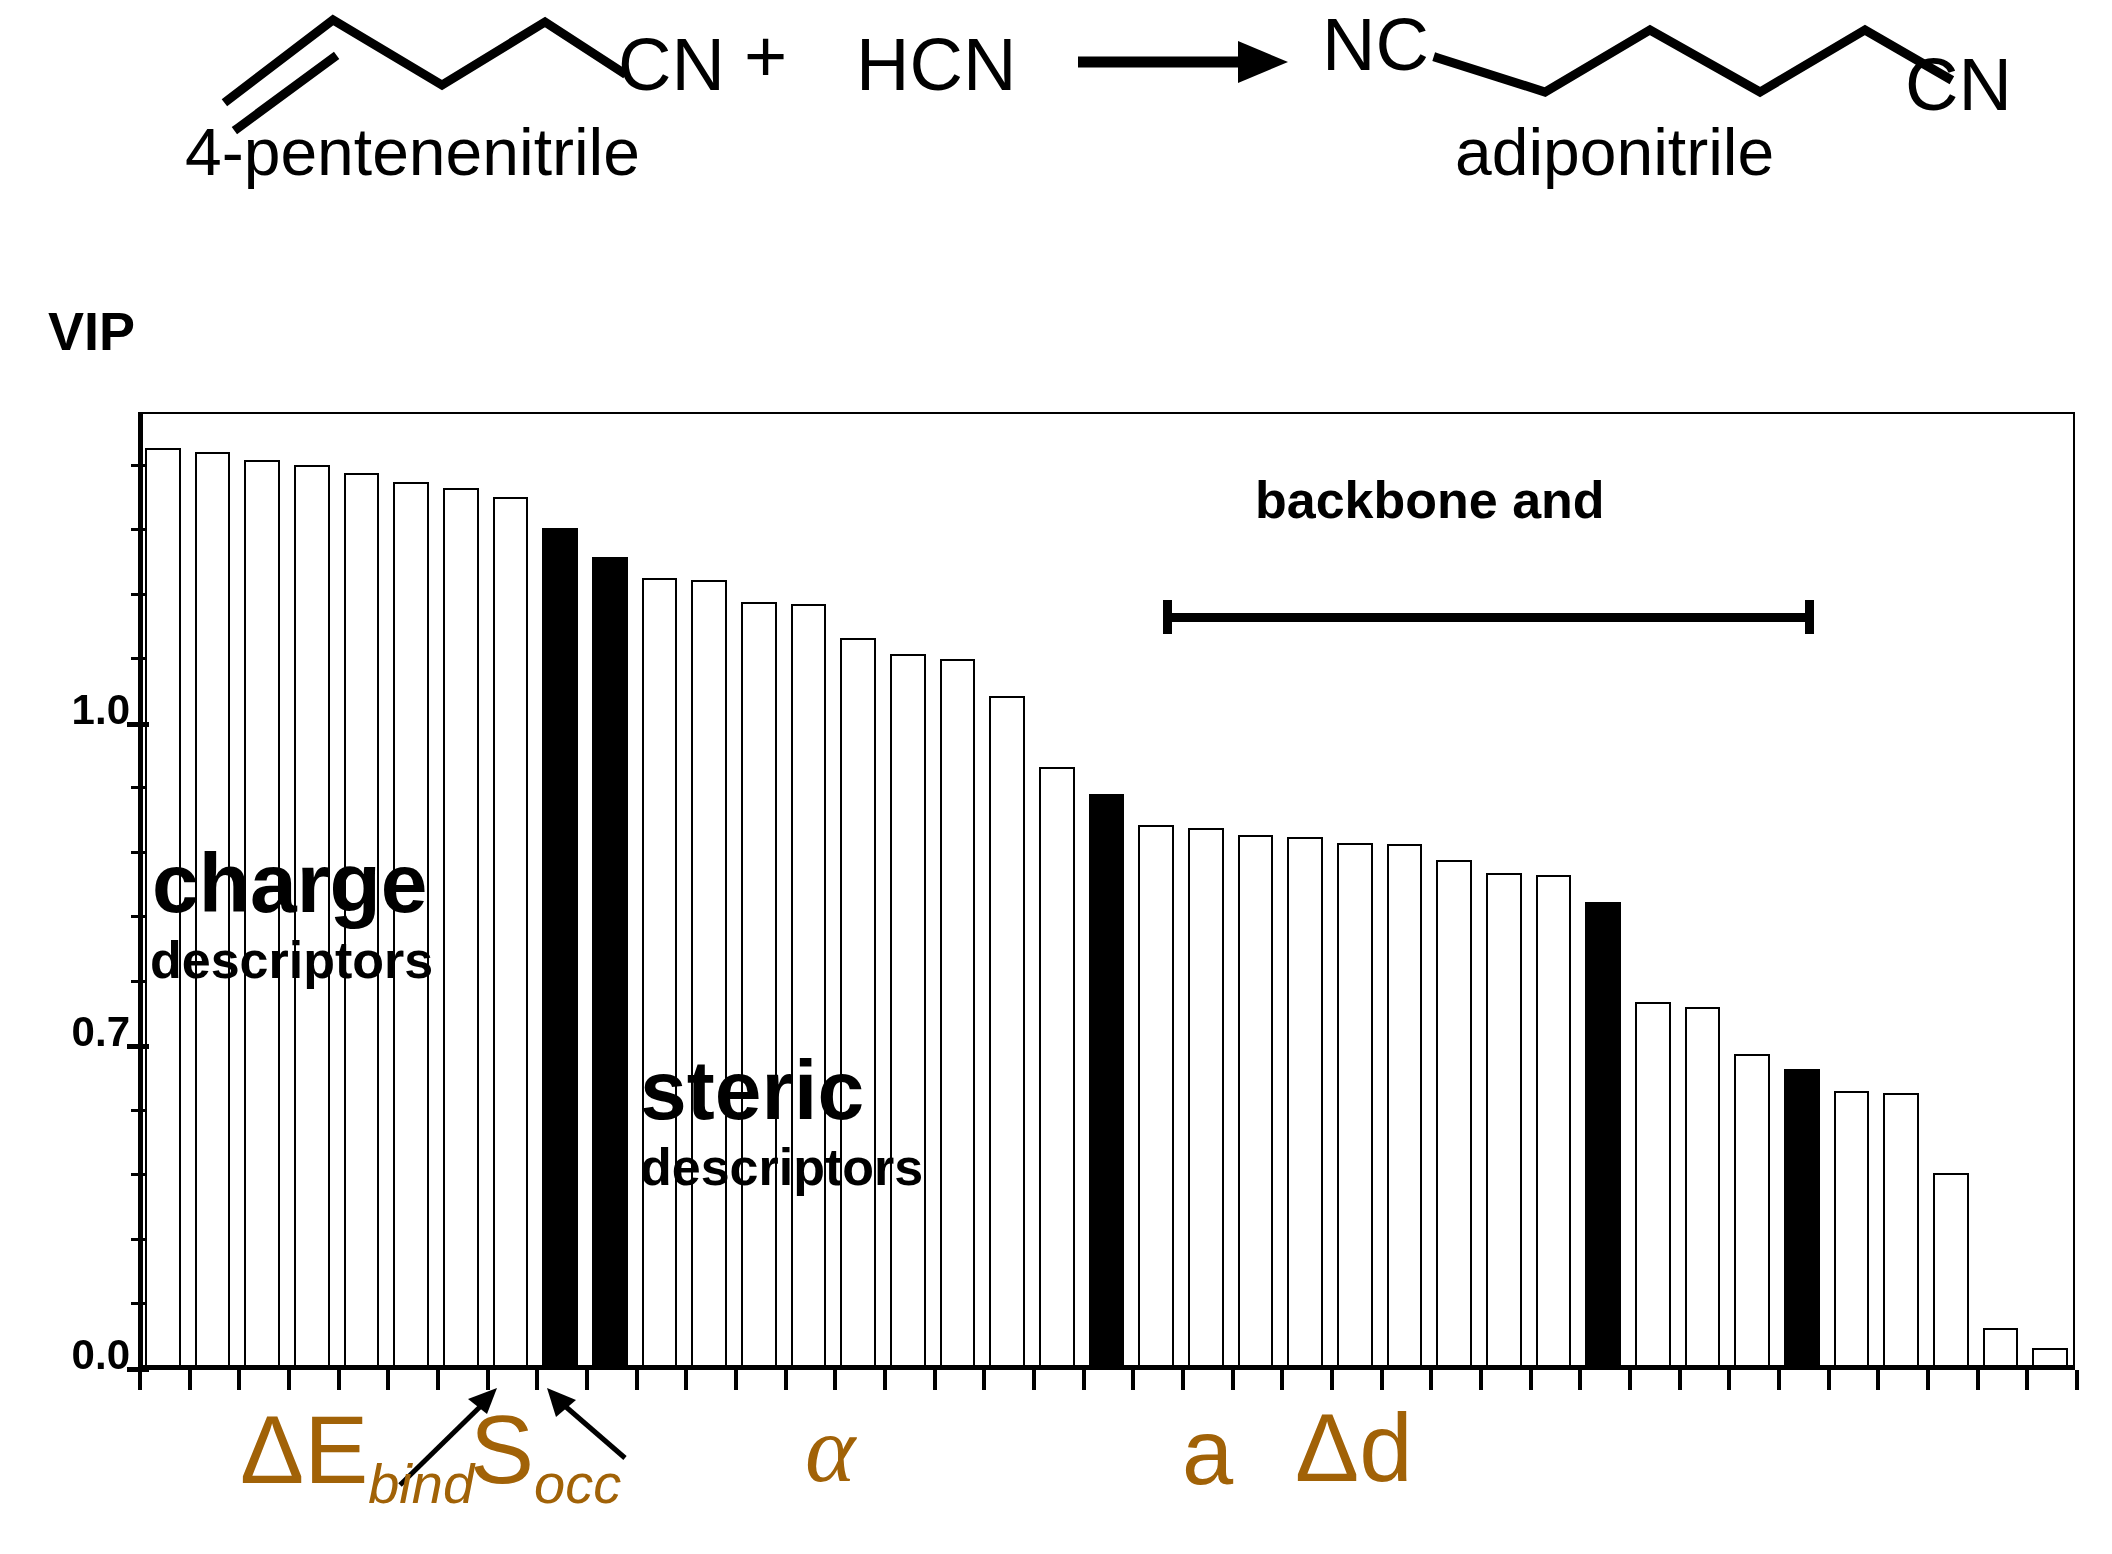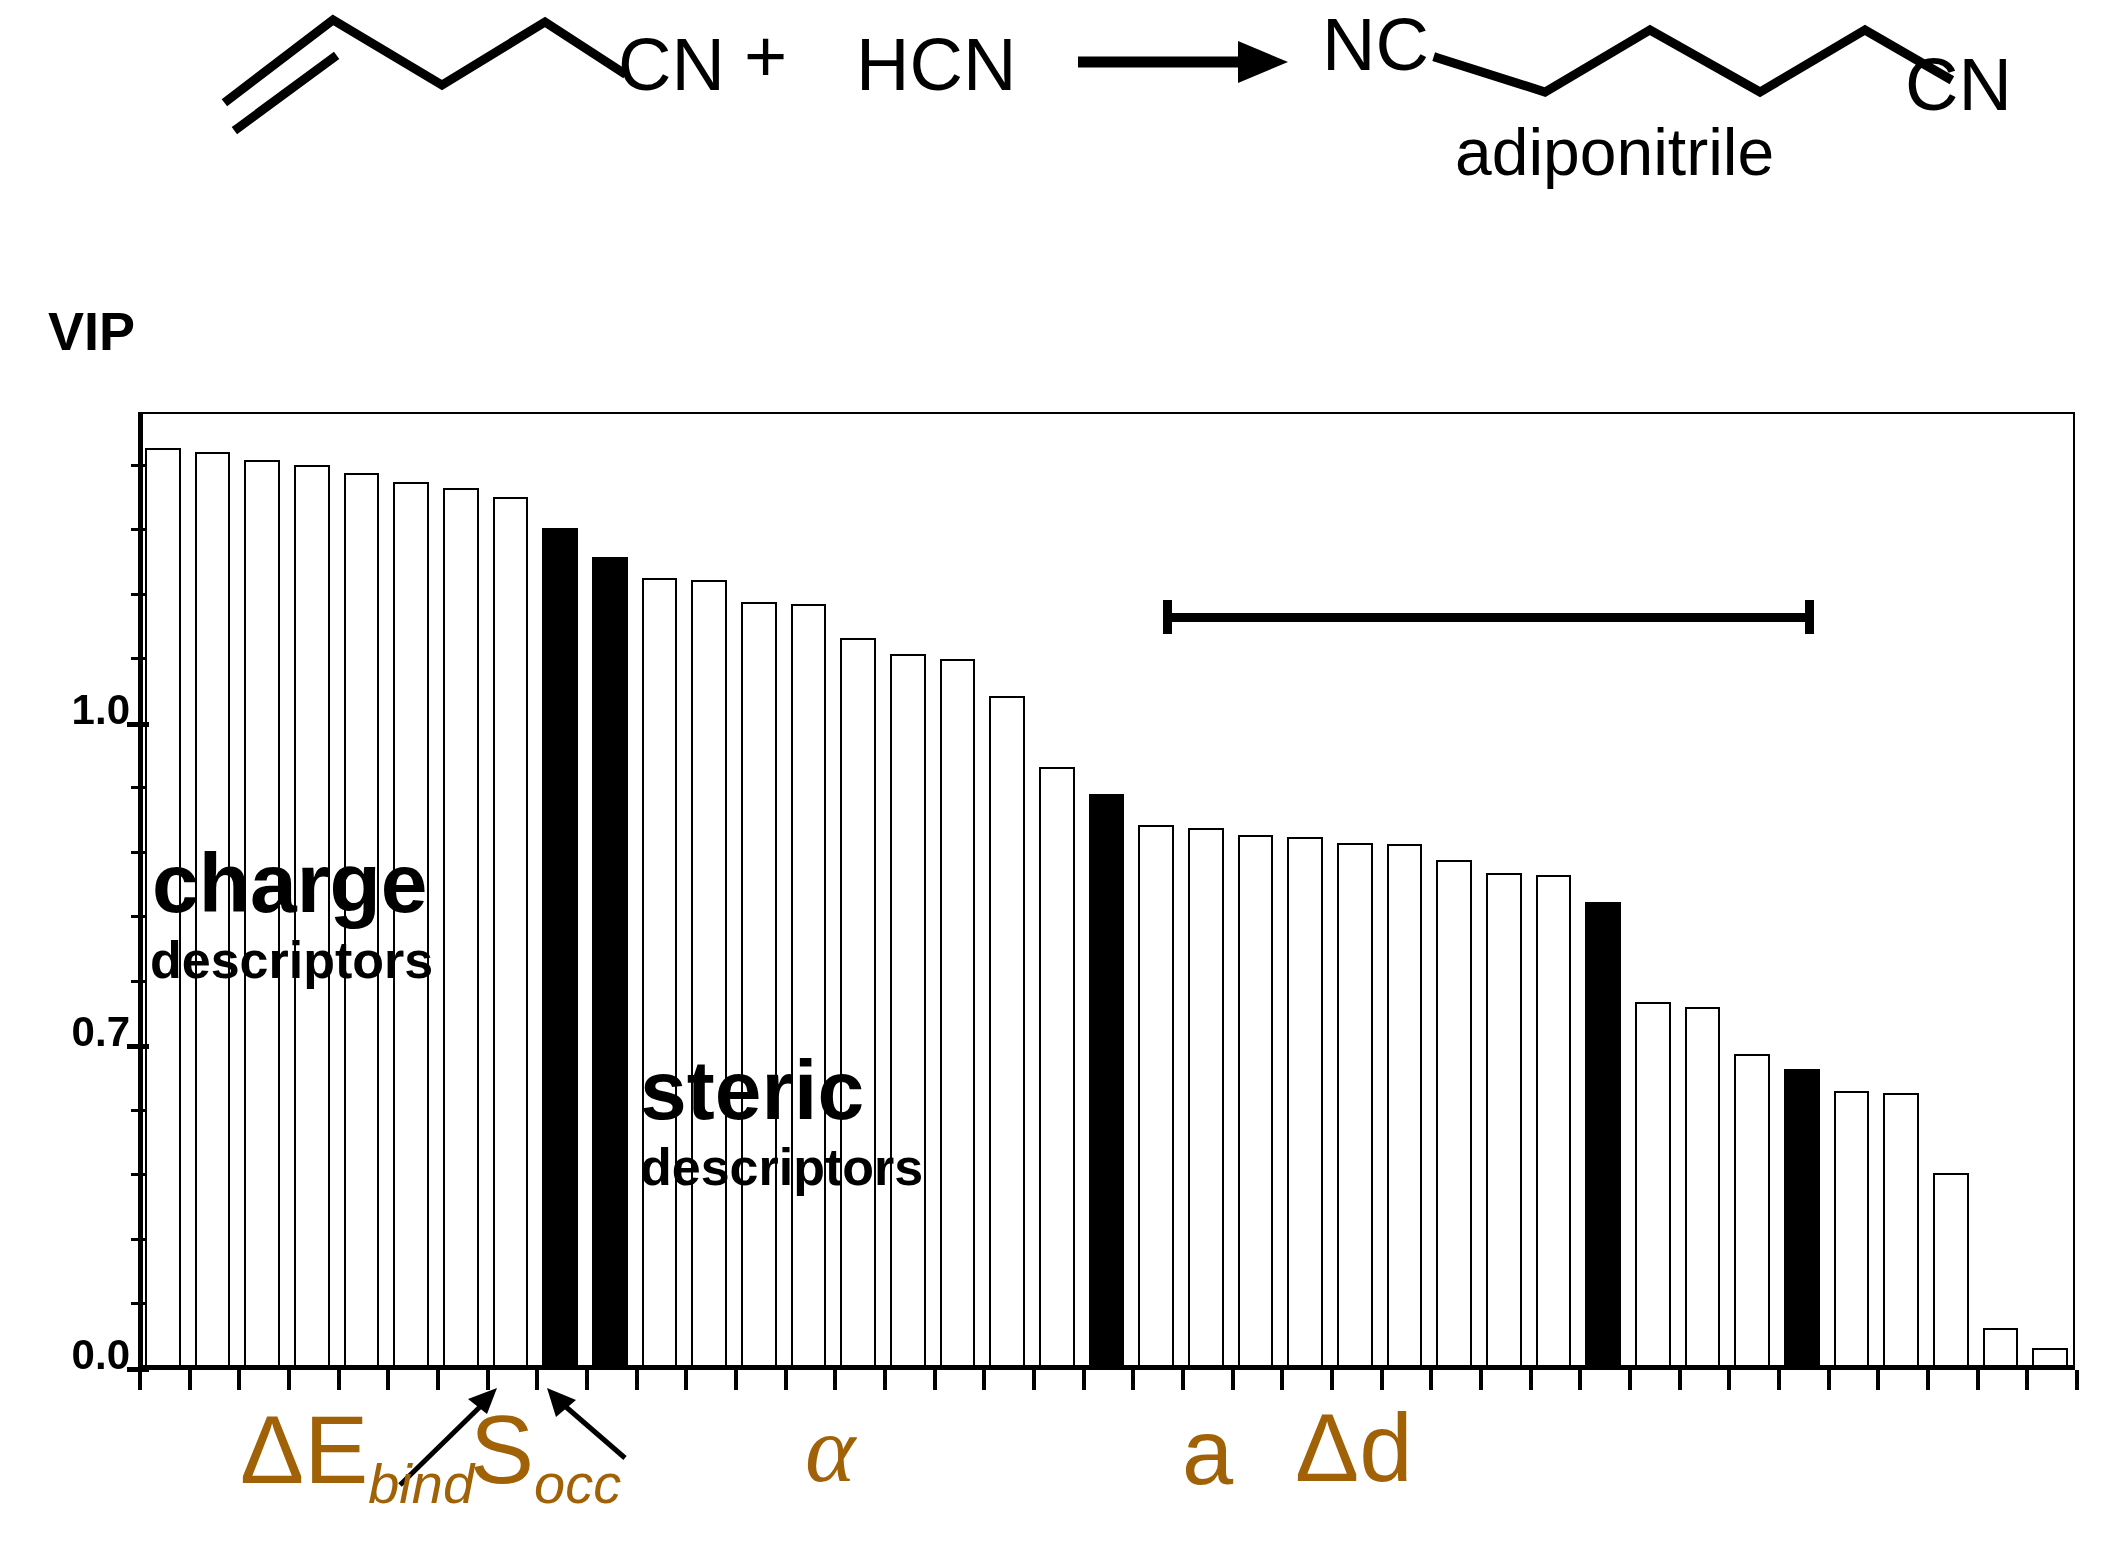--- a/index.html
+++ b/index.html
@@ -89,20 +89,21 @@
     <g stroke="#000" stroke-width="9" fill="none" stroke-linecap="square">
       <polyline points="1438,58 1545,92 1650,30 1760,92 1865,30 1948,78"></polyline>
     </g>
   </svg>
 
   <div class="sch-txt" id="lbl-cn1">CN</div>
   <div class="sch-txt" id="lbl-plus">+</div>
   <div class="sch-txt" id="lbl-hcn">HCN</div>
   <div class="sch-txt" id="lbl-nc2">NC</div>
   <div class="sch-txt" id="lbl-cn2">CN</div>
+  <div class="sch-txt" id="lbl-react">4-pentenenitrile</div>
   <div class="sch-txt" id="lbl-prod">adiponitrile</div>
 </div>
 
 <div id="chart">
 
   <div id="ylab-vip" class="ylab">VIP</div>
 
   <div id="plotframe"></div>
 
   <div id="bars">
@@ -207,20 +208,21 @@
       <div class="xtick" style="left: 1926px;"></div>
       <div class="xtick" style="left: 1975.67px;"></div>
       <div class="xtick" style="left: 2025.33px;"></div>
       <div class="xtick" style="left: 2075px;"></div>
     </div>
 
   <div class="ann" id="ann-charge-main">charge</div>
   <div class="ann" id="ann-charge-sub">descriptors</div>
   <div class="ann" id="ann-steric-main">steric</div>
   <div class="ann" id="ann-steric-sub">descriptors</div>
+  <div class="ann" id="ann-back1">backbone and</div>
 
   <div id="bracket">
     <div class="cap l"></div>
     <div class="bar-h"></div>
     <div class="cap r"></div>
   </div>
 
   <svg id="arrows">
     <g stroke="#000" stroke-width="5" fill="none">
       <line x1="400" y1="1225" x2="487" y2="1140"></line>

